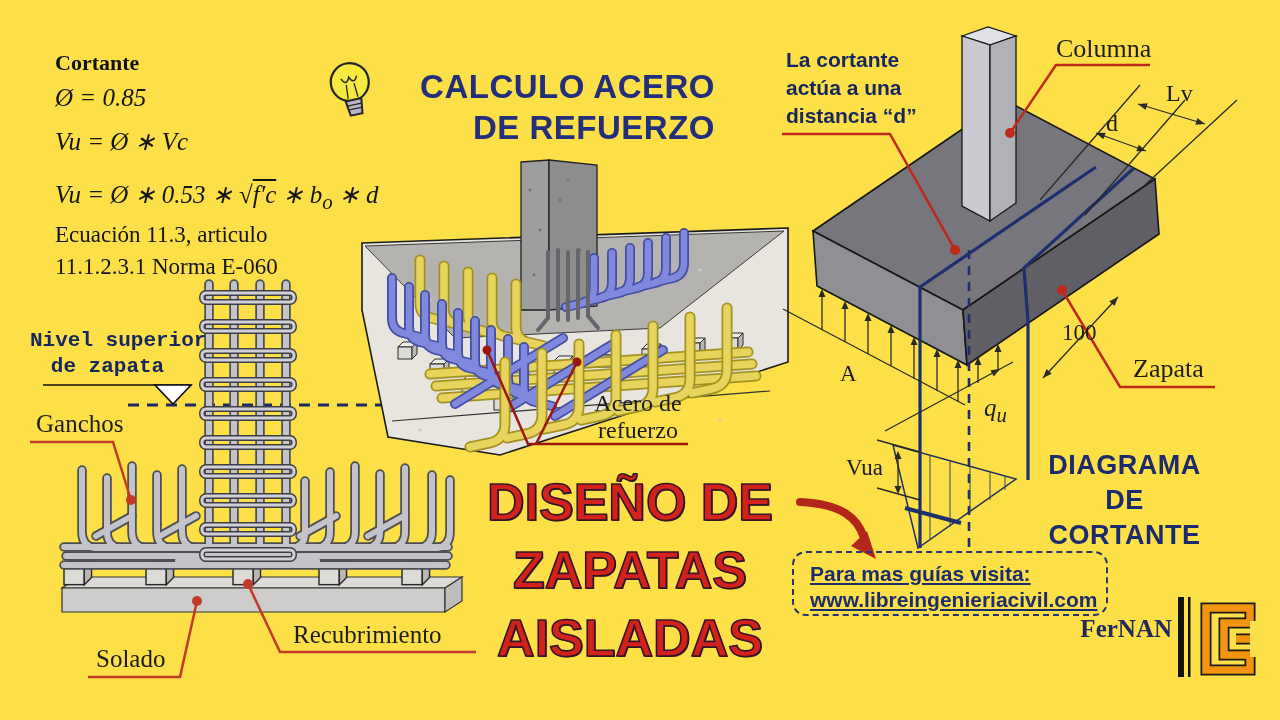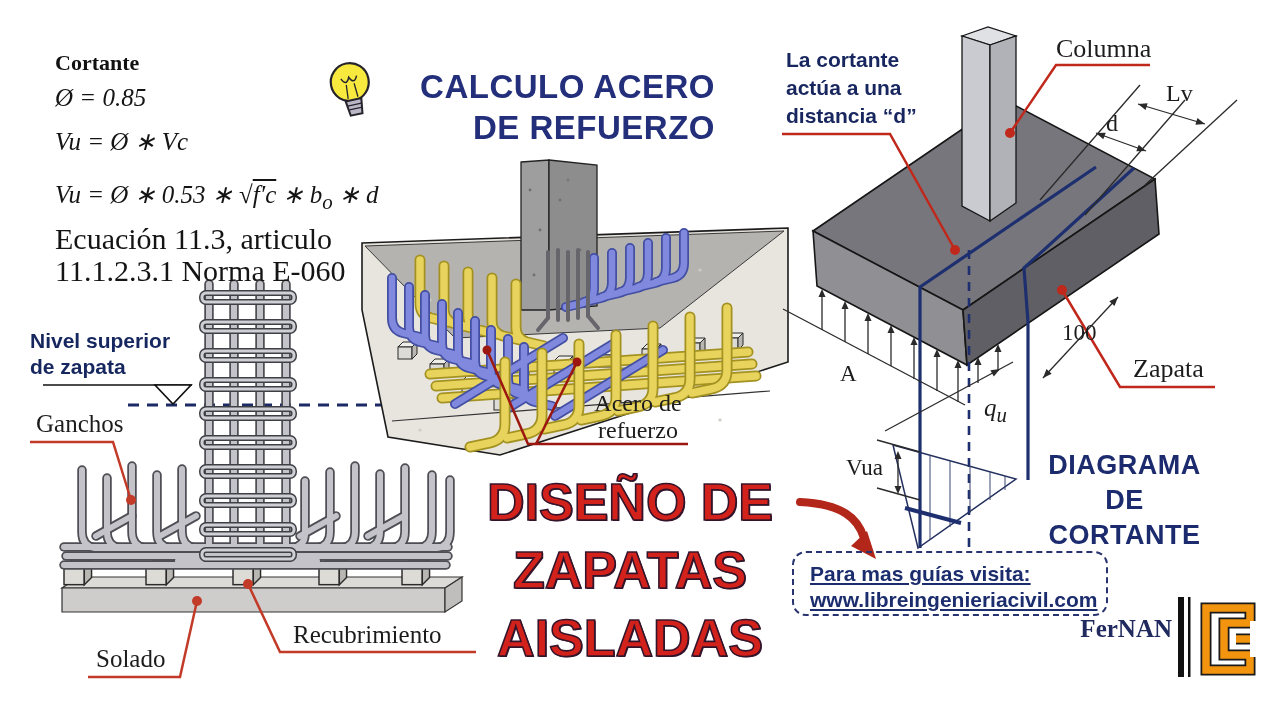--- a/index.html
+++ b/index.html
@@ -1,26 +1,26 @@
 <!DOCTYPE html>
 <html><head>
 <meta charset="utf-8">
 <style>
   html,body{margin:0;padding:0;background:#cfcccf;}
-  .stage{position:relative;width:1280px;height:720px;background:#ffffff;overflow:hidden;
+  .stage{position:relative;width:1280px;height:720px;background:#fde047;overflow:hidden;
          font-family:"Liberation Sans",sans-serif;}
   svg.art{position:absolute;left:0;top:0;z-index:1;}
   .txt{position:absolute;z-index:2;white-space:nowrap;}
   .serif{font-family:"Liberation Serif",serif;color:#1c1c1c;}
   .formula{font-family:"Liberation Serif",serif;font-style:italic;color:#141414;font-size:25px;}
   .ovl{text-decoration:overline;}
   .ftitle{font-family:"Liberation Serif",serif;font-weight:bold;font-style:normal;color:#111;font-size:22px;}
-  .fref{font-family:"Liberation Serif",serif;font-style:normal;color:#141414;font-size:30px;}
+  .fref{font-family:"Liberation Serif",serif;font-style:normal;color:#141414;font-size:23px;}
   .navyhead{color:#232f7b;font-weight:bold;text-align:right;letter-spacing:.5px;}
-  .marker{color:#16275f;font-weight:bold;text-align:left;font-size:21px;line-height:26px;}
+  .marker{color:#16275f;font-weight:bold;text-align:center;font-size:21px;line-height:26px;font-family:Liberation Mono, monospace;}
   .note{color:#17265e;font-weight:bold;font-size:21px;line-height:28px;}
   .bigtitle{color:#d3221c;font-weight:bold;font-size:52px;line-height:68px;text-align:center;
             -webkit-text-stroke:1.6px #33142a;text-shadow:1px 1px 0 #33142a;}
   .diagtitle{color:#1c2b6e;font-weight:bold;font-size:27px;line-height:35px;text-align:center;letter-spacing:.5px;}
   .promo{border:2px dashed #28336f;border-radius:14px;color:#1c2d6e;font-weight:bold;
          font-size:21px;line-height:26px;padding:8px 0 0 16px;box-sizing:border-box;text-decoration:underline;}
   .brand{font-family:"Liberation Serif",serif;font-weight:bold;color:#202a5e;
          font-size:25px;line-height:33px;text-align:right;}
   
   .rb-d path{stroke:#4e4e55;stroke-width:9.5;fill:none;stroke-linecap:round;}

